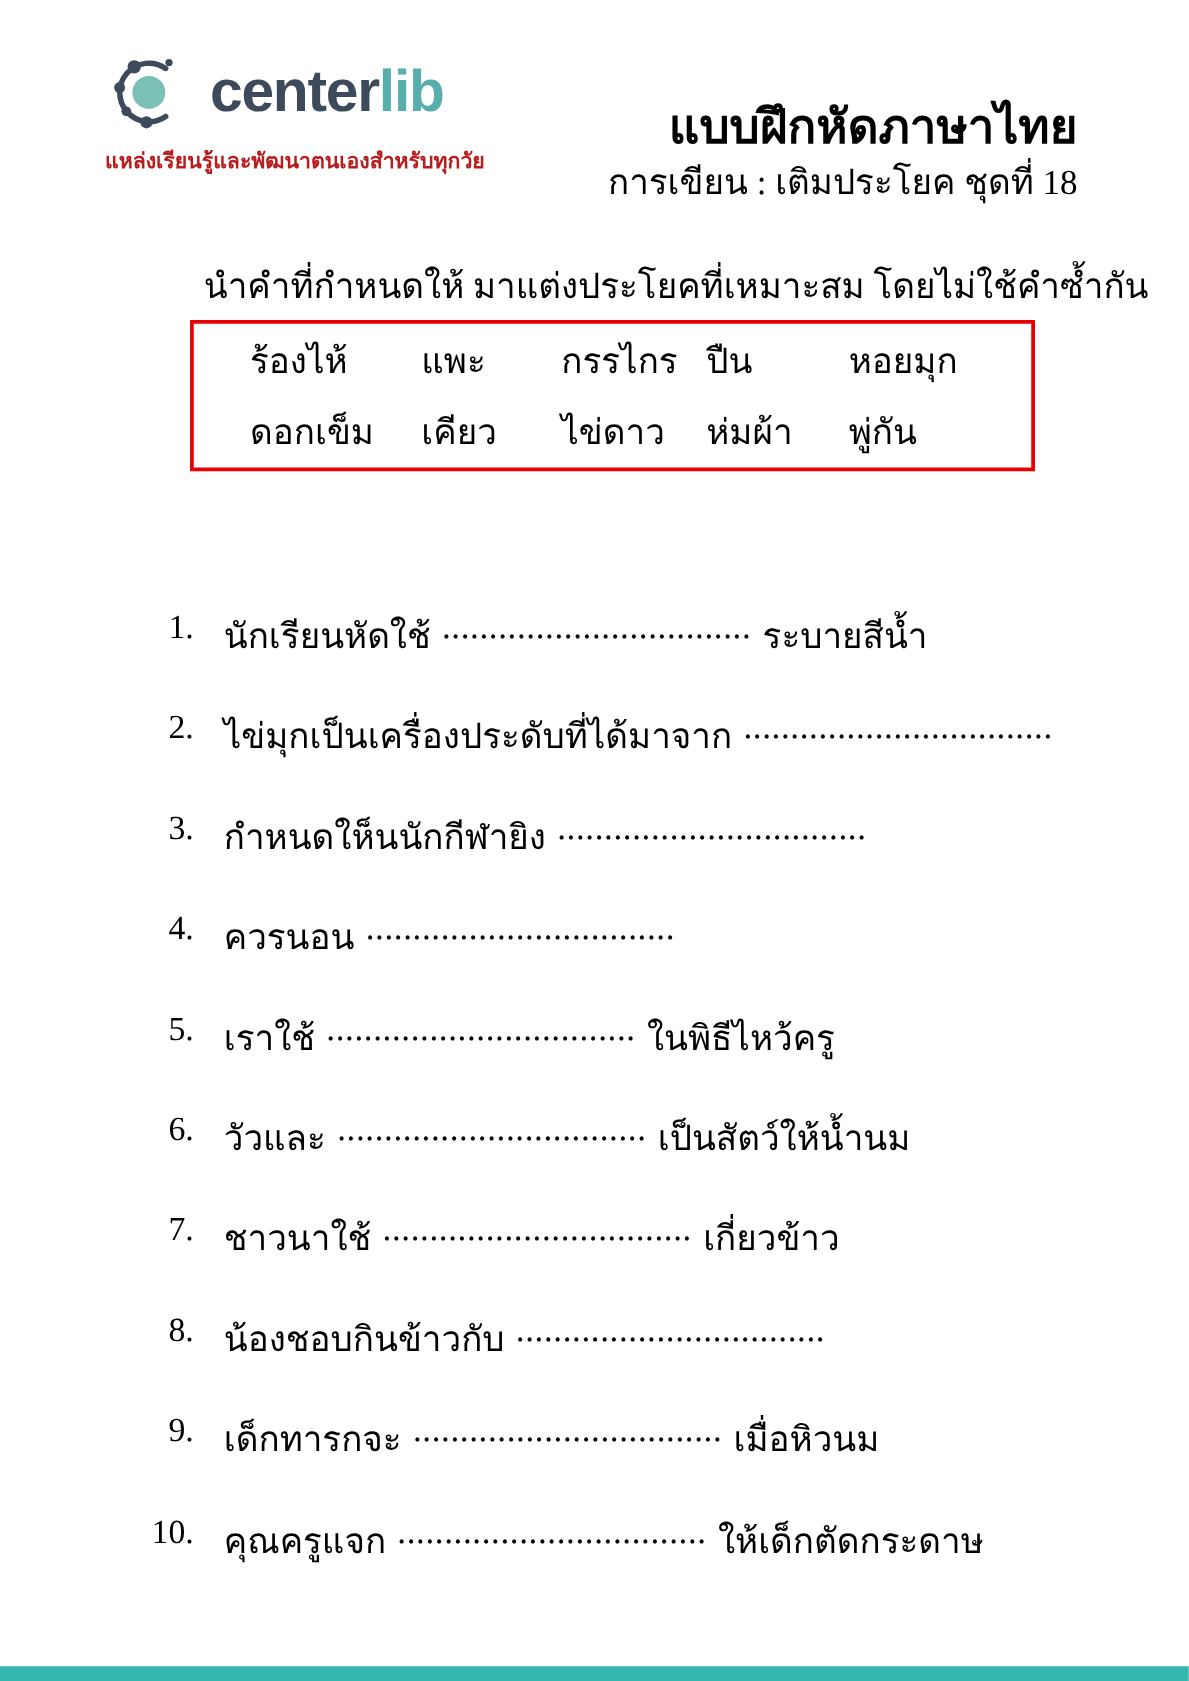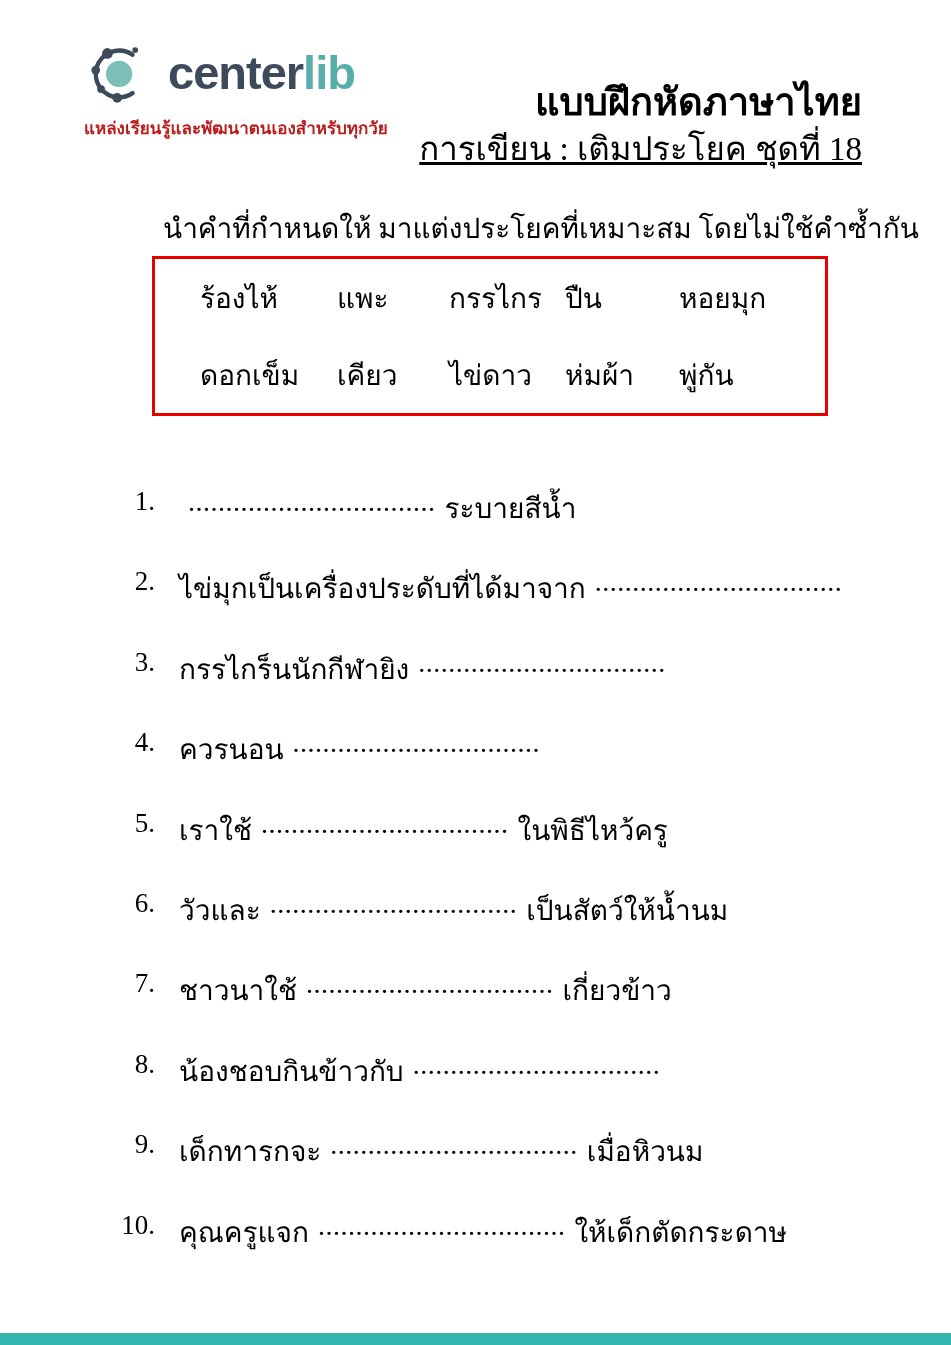--- a/index.html
+++ b/index.html
@@ -28,32 +28,32 @@
     font-family: "Liberation Sans", "DejaVu Sans", sans-serif;
     font-weight: 700; font-size: 17px; color: #b91c1c;
   }
 
   
   .header-block {
     position: absolute; right: 89px; top: 52px;
     text-align: right; line-height: 1.25; margin-top: 27px;
   }
   .doc-title { font-size: 38px; font-weight: 700; }
-  .doc-subtitle { font-size: 33px; font-weight: 400; margin-top: 2px; text-decoration: underline; }
+  .doc-subtitle { font-size: 28px; font-weight: 400; margin-top: 2px; }
 
   
   .instruction {
     position: absolute; left: 163px; top: 206px;
     font-size: 28px;
   }
 
   
   .wordbank {
     position: absolute; left: 152px; top: 256px;
-    width: 676px; height: 160px;
+    width: 676px; height: 121px;
     border: 3px solid #e60000;
     display: grid; grid-template-rows: 1fr 1fr;
     background: #ffffff;
   }
   .wb-row {
     display: grid;
     grid-template-columns: 137px 112px 116px 114px 1fr;
     align-items: center;
     padding-left: 45px;
     font-size: 28px;
@@ -127,32 +127,33 @@
     <span class="wb-word">เคียว</span>
     <span class="wb-word">ไข่ดาว</span>
     <span class="wb-word">ห่มผ้า</span>
     <span class="wb-word">พู่กัน</span>
   </div>
 </div>
 
 <div class="items">
   <div class="item">
     <span class="num">1.</span>
+    <span class="pre">นักเรียนหัดใช้</span>
     <span class="blank">.................................</span>
     <span class="post">ระบายสีน้ำ</span>
   </div>
   <div class="item">
     <span class="num">2.</span>
     <span class="pre">ไข่มุกเป็นเครื่องประดับที่ได้มาจาก</span>
     <span class="blank">.................................</span>
 
   </div>
   <div class="item">
     <span class="num">3.</span>
-    <span class="pre">กรรไกร็นนักกีฬายิง</span>
+    <span class="pre">กำหนดให็นนักกีฬายิง</span>
     <span class="blank">.................................</span>
 
   </div>
   <div class="item">
     <span class="num">4.</span>
     <span class="pre">ควรนอน</span>
     <span class="blank">.................................</span>
   </div>
   <div class="item">
     <span class="num">5.</span>

